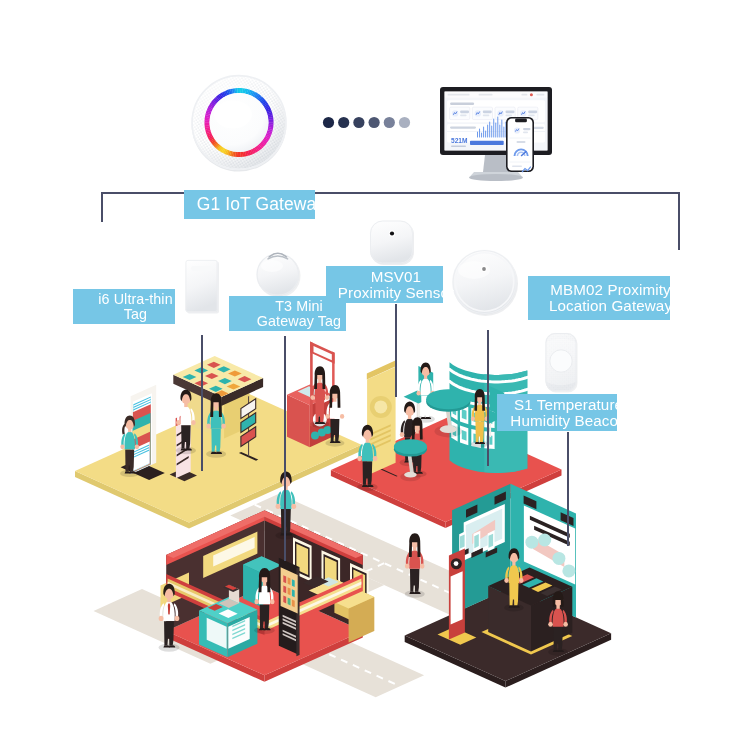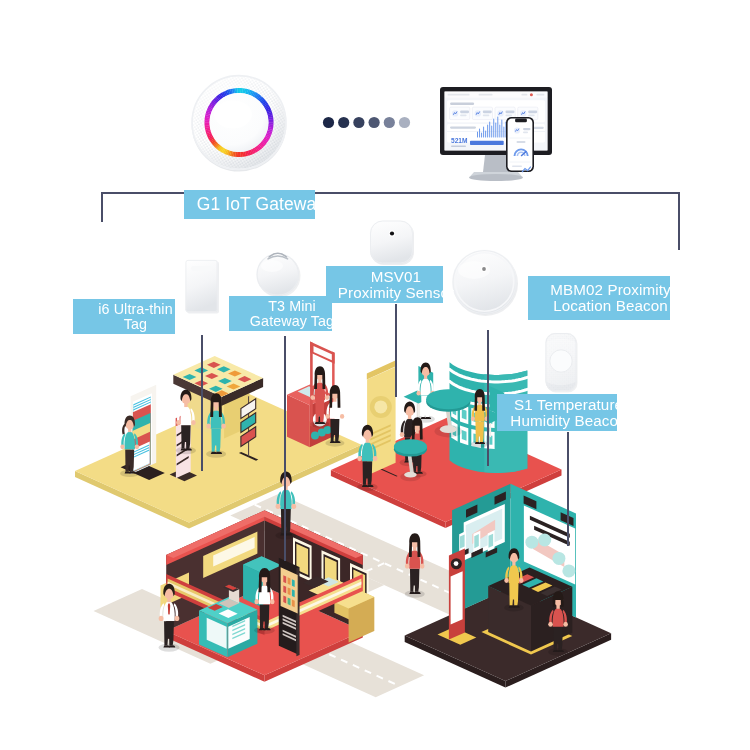--- a/index.html
+++ b/index.html
@@ -6,22 +6,22 @@
 html,body{margin:0;padding:0;background:#fff;}
 body{width:750px;height:750px;font-family:"Liberation Sans",sans-serif;overflow:hidden;}
 #stage{position:relative;width:750px;height:750px;background:#fff;}
 #scene{position:absolute;left:0;top:0;width:750px;height:750px;}
 #top{position:absolute;left:0;top:0;width:750px;height:750px;}
 .lbl{position:absolute;background:#76c6e6;color:#ffffff;display:flex;flex-direction:column;
      align-items:center;justify-content:center;text-align:center;box-sizing:border-box;
      font-family:"Liberation Sans",sans-serif;letter-spacing:0.1px;white-space:nowrap;}
 .lbl span{display:block;line-height:1.04;padding-left:23px;}
 .lbl-g1   {left:184px; top:190px; width:131px; height:29px; font-size:17.5px;}
-.lbl-i6   {left:73px;  top:299px; width:102px; height:35px; font-size:14.3px;}
-.lbl-t3   {left:229px; top:296px; width:103px; height:35px; font-size:14.3px;}
+.lbl-i6   {left:73px;  top:289px; width:102px; height:35px; font-size:14.3px;}
+.lbl-t3   {left:229px; top:296px; width:117px; height:35px; font-size:14.3px;}
 .lbl-msv01{left:326px; top:266px; width:117px; height:37px; font-size:15.2px;}
 .lbl-mbm02{left:528px; top:276px; width:142px; height:44px; font-size:15.2px;}
 .lbl-s1   {left:497px; top:394px; width:120px; height:37px; font-size:15.2px;}
 </style>
 </head>
 <body>
 
 <div id="stage">
 <svg id="scene" viewBox="0 0 750 750" xmlns="http://www.w3.org/2000/svg">
 <g>
@@ -855,19 +855,19 @@
 <div class="lbl lbl-t3">
   <span>T3 Mini</span>
   <span>Gateway Tag</span>
 </div>
 <div class="lbl lbl-msv01">
   <span>MSV01</span>
   <span>Proximity Sensor</span>
 </div>
 <div class="lbl lbl-mbm02">
   <span>MBM02 Proximity</span>
-  <span>Location Beacon</span>
+  <span>Location Gateway</span>
 </div>
 <div class="lbl lbl-s1">
   <span>S1 Temperature</span>
   <span>Humidity Beacon</span>
 </div>
 </div>
 
 </body></html>

